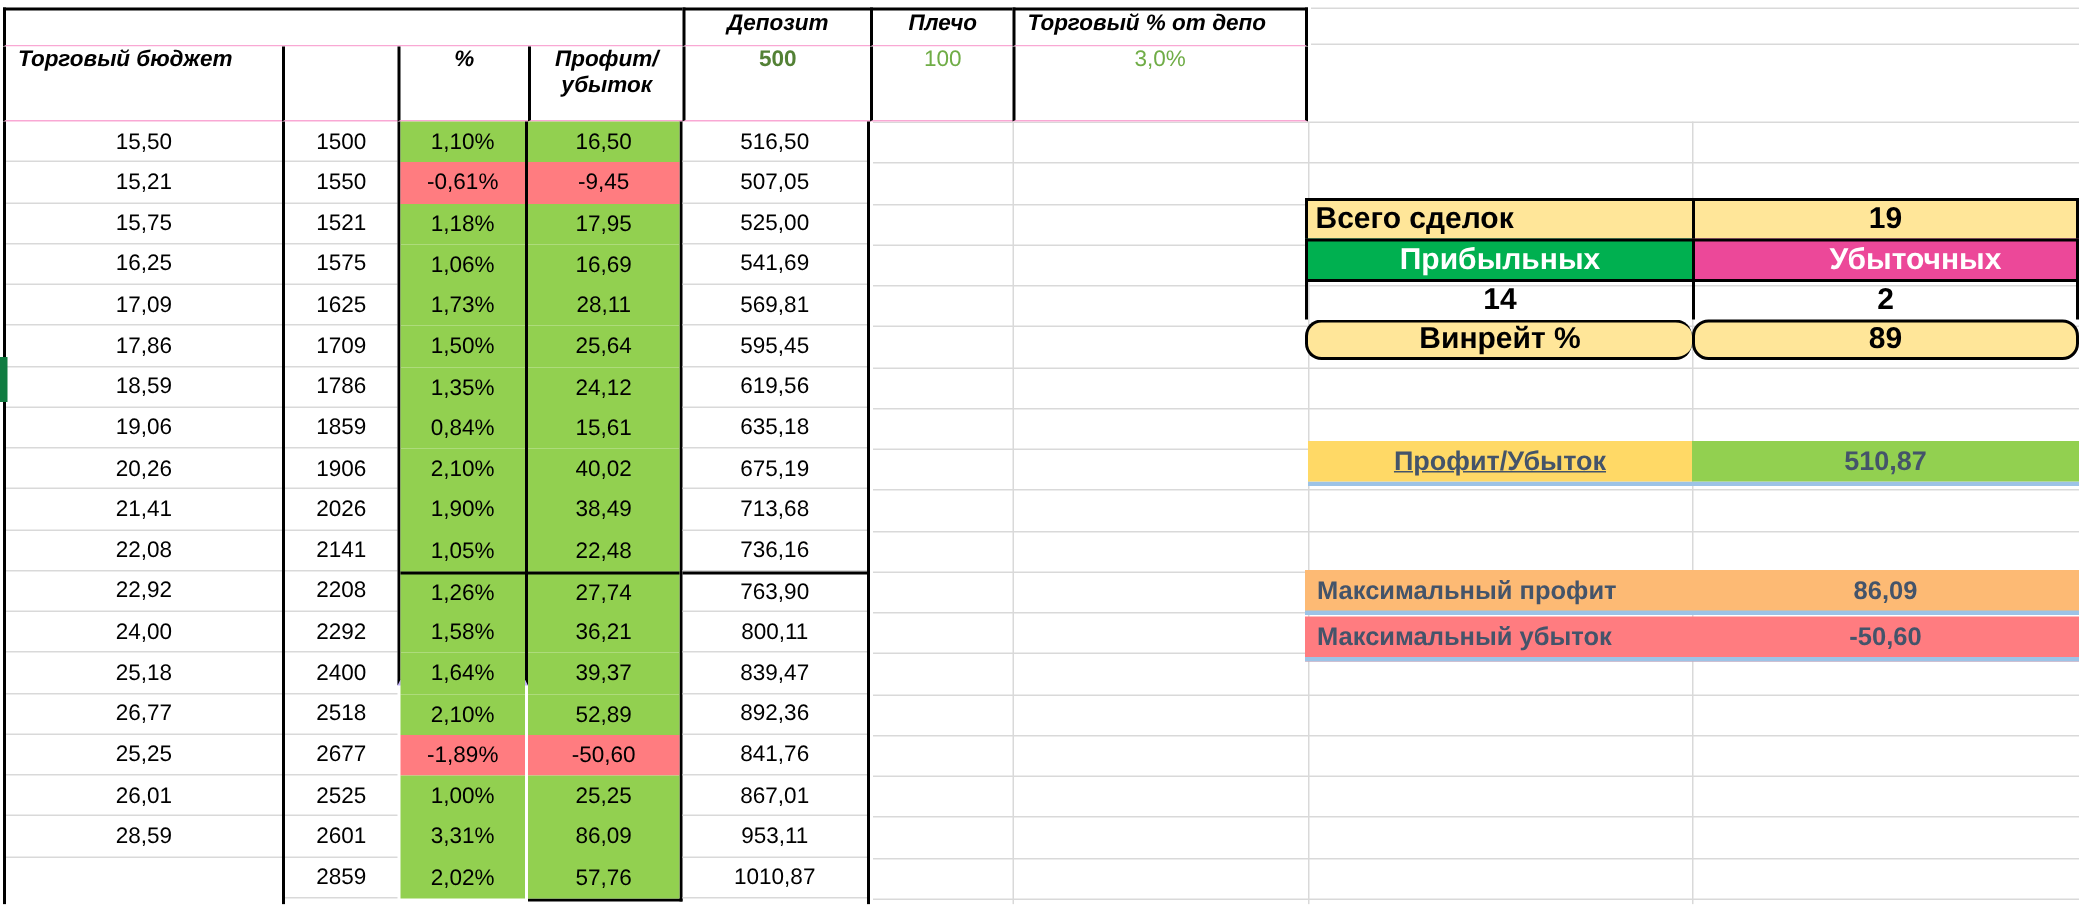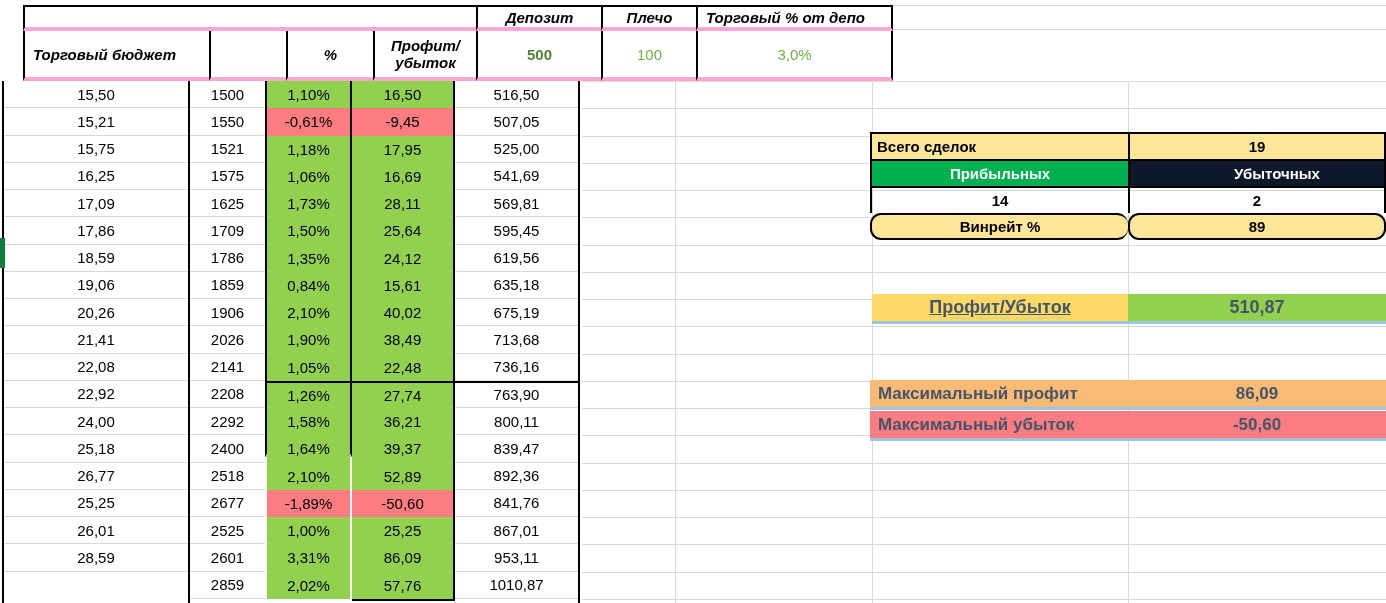--- a/index.html
+++ b/index.html
@@ -7,23 +7,23 @@
     position:relative;width:1386px;height:603px;background:#fff;overflow:hidden;
     font-family:"Liberation Sans", sans-serif;font-size:15px;color:#000;
   }
   .gl{position:absolute;background:#d9d9d9;}
   .glh{height:1px;}
   .glv{width:1px;}
 
   
   .hcell{
     position:absolute;box-sizing:border-box;background:#fff;
-    border-left:2px solid #000;border-bottom:4px solid #f9a8d4;
-    display:flex;align-items:center;justify-content:center;
-    font-weight:bold;font-style:italic;font-size:15px;margin-left:21px;
+    border-left:2px solid #000;border-bottom:1px solid #f9a8d4;
+    display:flex;justify-content:center;
+    font-weight:bold;font-style:italic;font-size:15px;
   }
   .hcell.top{border-top:2px solid #000;}
   .hcell.rightedge{border-right:2px solid #000;}
   .hcell.leftalign{justify-content:flex-start;padding-left:8px;}
   .v500{color:#538135;font-weight:bold;font-style:normal;}
   .vgreen{color:#70AD47;font-weight:normal;font-style:normal;}
   .pnl2line{line-height:1.15;text-align:center;}
 
   
   .dcol{position:absolute;top:81px;box-sizing:border-box;display:flex;flex-direction:column;}
@@ -42,26 +42,26 @@
   .cell.loss{background:#FF7C80;border-bottom:none;}
   .cell.thick-top{border-top:2px solid #000;}
 
   
   #sel-marker{position:absolute;left:0;top:238px;width:5px;height:30px;background:#107C41;}
 
   
   #stats{position:absolute;left:870px;top:132px;width:516px;height:108px;
     display:grid;grid-template-columns:258px 258px;grid-template-rows:27px 27px 27px 27px;}
   #stats .scell{box-sizing:border-box;border-left:2px solid #000;border-top:2px solid #000;
-    display:flex;align-items:center;justify-content:center;font-weight:bold;font-size:15px;}
+    display:flex;align-items:center;justify-content:center;font-weight:bold;font-size:20px;}
   #stats .scell.colr{border-right:2px solid #000;}
   #stats .scell.rowb{border-bottom:2px solid #000;border-radius:11px;}
   .bg-tan{background:#FFE699;}
   .bg-green-strong{background:#00B050;color:#fff;}
-  .bg-red-strong{background:#0f172a;color:#fff;padding-left:40px;}
+  .bg-red-strong{background:#ec4899;color:#fff;padding-left:40px;}
   .salign-left{justify-content:flex-start !important;padding-left:5px;}
 
   
   #pnl-total{position:absolute;left:872px;top:294px;width:514px;height:30px;
     display:flex;box-sizing:border-box;border-bottom:3px solid #9DC3E6;
     font-weight:bold;font-size:18px;color:#44546A;}
   #pnl-total .lab{width:256px;background:#FFD966;display:flex;align-items:center;justify-content:center;text-decoration:underline;}
   #pnl-total .val{width:258px;background:#92D050;display:flex;align-items:center;justify-content:center;}
 
   .maxrow{position:absolute;left:870px;width:516px;height:30px;display:flex;box-sizing:border-box;

